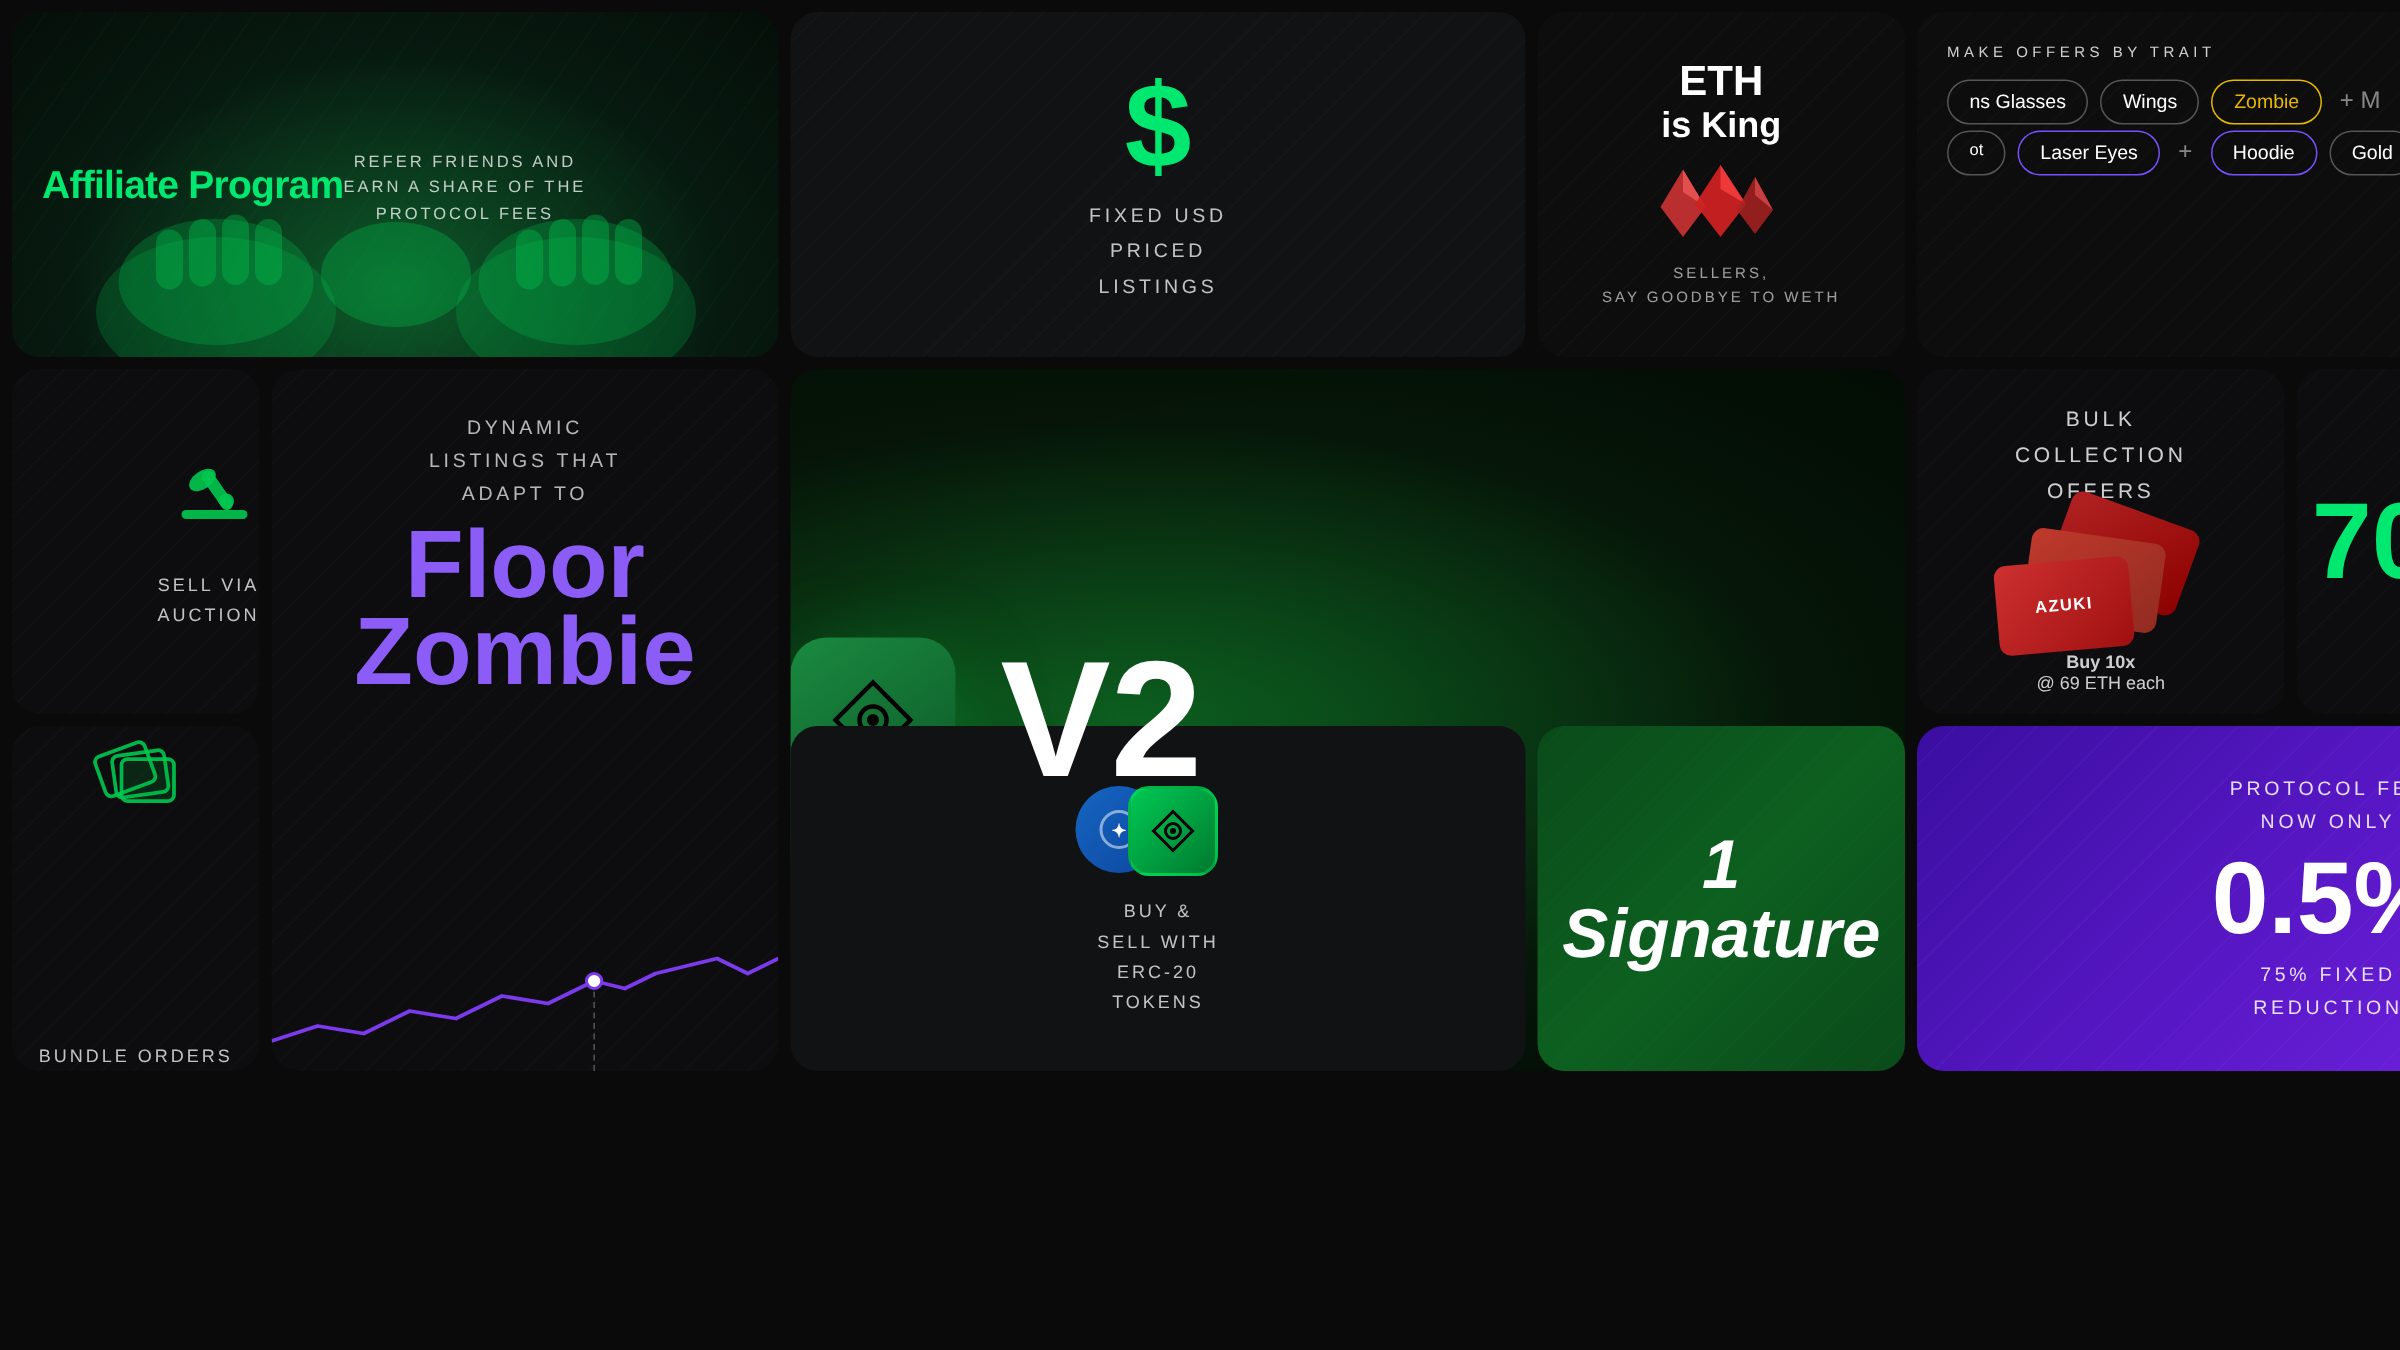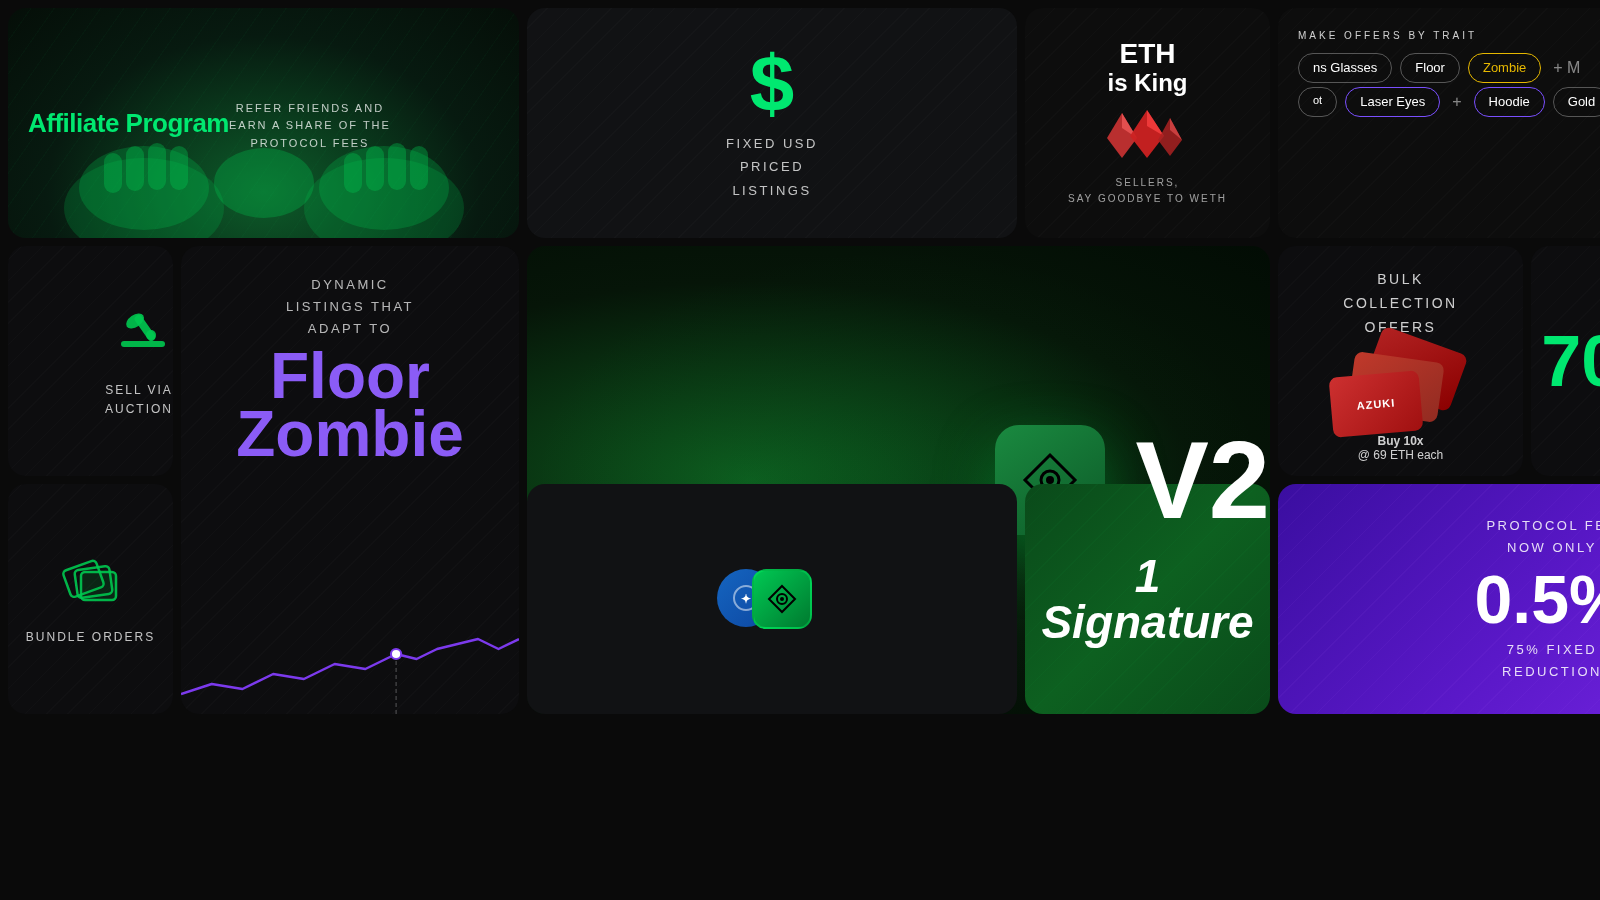--- a/index.html
+++ b/index.html
@@ -254,21 +254,21 @@
     }
 
     
     .card-bundle {
       grid-column: 1 / 2;
       grid-row: 3 / 4;
       background: #0d0d0f;
       display: flex;
       flex-direction: column;
       align-items: center;
-      justify-content: center;
+      justify-content: space-between;
       gap: 14px;
       position: relative;
       overflow: hidden;
     }
     .card-bundle::before {
       content: '';
       position: absolute;
       inset: 0;
       background: repeating-linear-gradient(
         -45deg,
@@ -279,21 +279,21 @@
       );
     }
 
     
     .card-v2-big {
       grid-column: 4 / 5;
       grid-row: 2 / 4;
       background: radial-gradient(ellipse at 30% 50%, #0d5a1e 0%, #061508 60%, #020c04 100%);
       display: flex;
       align-items: center;
-      justify-content: flex-end;
+      justify-content: flex-start;
       gap: 30px;
       position: relative;
       overflow: hidden;
     }
     .card-v2-big::before {
       content: '';
       position: absolute;
       inset: 0;
       background: radial-gradient(ellipse at center, rgba(0,180,60,0.08) 0%, transparent 70%);
     }
@@ -558,21 +558,21 @@
         <span>SELLERS,</span><br>
         <span>SAY GOODBYE TO WETH</span>
       </div>
     </div>
   </div>
 
   <div class="card card-traits" style="grid-column: 6/8; grid-row: 1/2;">
     <div style="font-size:10px; letter-spacing:3px; text-transform:uppercase; color:rgba(255,255,255,0.8); z-index:1;">MAKE OFFERS BY TRAIT</div>
     <div class="trait-tags" style="z-index:1;">
       <div class="trait-tag">ns Glasses</div>
-      <div class="trait-tag">Floor</div>
+      <div class="trait-tag">Wings</div>
       <div class="trait-tag yellow">Zombie</div>
       <div class="trait-tag plus">+ M</div>
     </div>
     <div class="trait-tags" style="z-index:1; margin-top:4px;">
       <div class="trait-tag" style="font-size:11px;">ot</div>
       <div class="trait-tag purple" style="border-color:#7a4fff;">Laser Eyes</div>
       <div class="trait-tag plus">+</div>
       <div class="trait-tag purple" style="border-color:#7a4fff;">Hoodie</div>
       <div class="trait-tag">Gold</div>
     </div>
@@ -668,20 +668,26 @@
       </div>
 
       <div style="width:60px; height:60px; border-radius:14px; background:linear-gradient(135deg,#00c853,#007a2f); position:absolute; left:35px; top:5px; display:flex; align-items:center; justify-content:center; border: 2px solid rgba(0,255,100,0.3);">
         <svg width="34" height="34" viewBox="0 0 34 34">
           <polygon points="17,4 30,17 17,30 4,17" fill="none" stroke="#000" stroke-width="2"></polygon>
           <circle cx="17" cy="17" r="5" fill="none" stroke="#000" stroke-width="2"></circle>
           <circle cx="17" cy="17" r="2" fill="#000"></circle>
         </svg>
       </div>
     </div>
+    <div style="font-size:12px; letter-spacing:2px; text-transform:uppercase; color:rgba(255,255,255,0.75); text-align:center; z-index:1; line-height:1.7;">
+      <span>BUY &amp;</span><br>
+      <span>SELL WITH</span><br>
+      <span>ERC-20</span><br>
+      <span>TOKENS</span>
+    </div>
   </div>
 
   <div class="card card-list-nfts" style="grid-column: 5/6; grid-row: 3/4;">
     <div class="signature-text">1 Signature</div>
   </div>
 
   <div class="card card-protocol" style="grid-column: 6/8; grid-row: 3/4;">
     <div style="font-size:13px; letter-spacing:2.5px; text-transform:uppercase; color:rgba(255,255,255,0.85); text-align:center; z-index:1; line-height:1.7;">
       <span>PROTOCOL FEE</span><br>
       <span>NOW ONLY</span>

